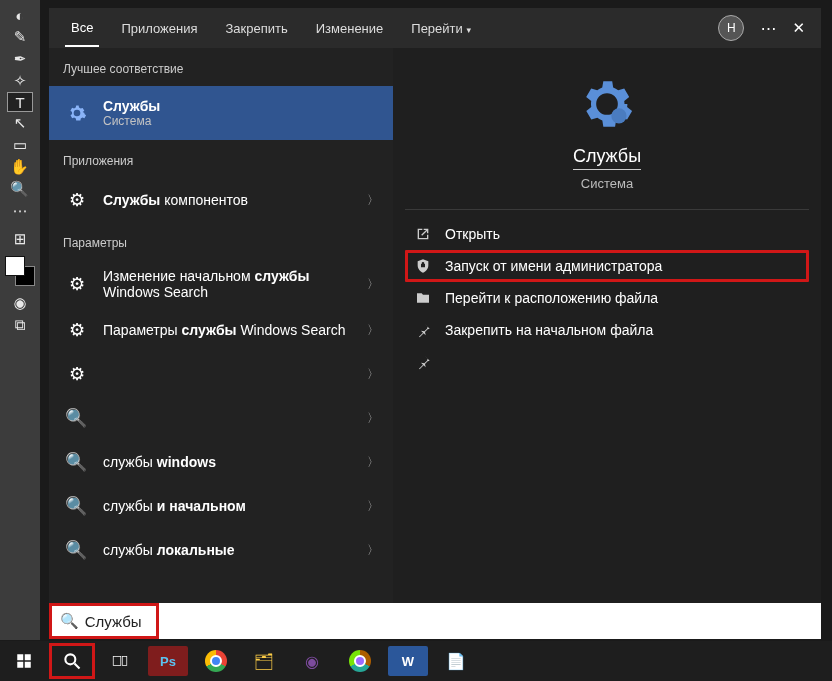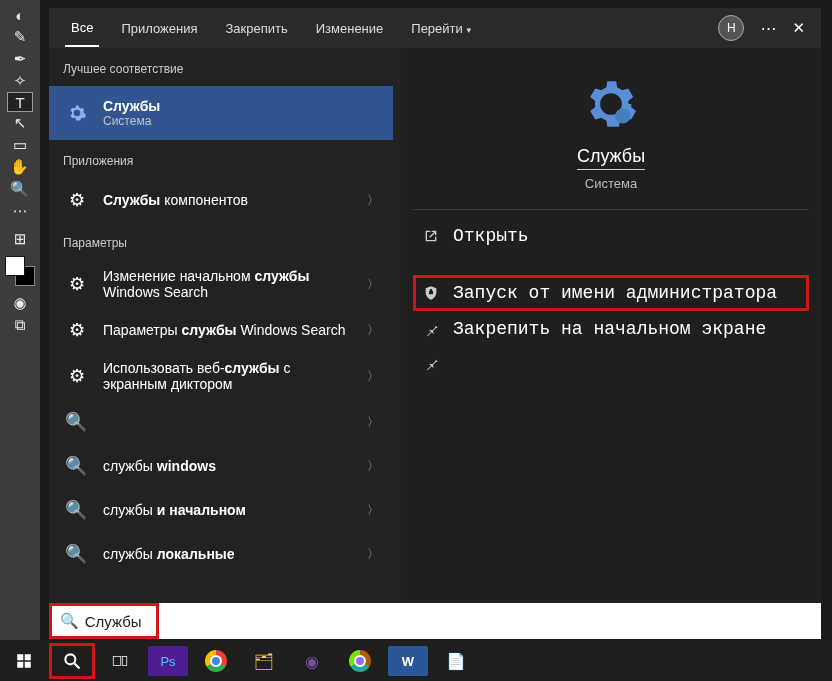--- a/index.html
+++ b/index.html
@@ -60,21 +60,21 @@
 .tab.active { border-bottom: 2px solid #fff; color:#fff; }
 .tabs-right { margin-left: auto; display:flex; align-items:center; gap:16px; }
 .avatar-circle {
   width:26px; height:26px; border-radius:50%;
   background:#555; border:1px solid #aaa;
   display:flex; align-items:center; justify-content:center;
   font-size:12px;
 }
 
 
-.panel-body { flex:1; display:flex;gap:8px; }
+.panel-body { flex:1; display:flex; }
 .left-col { width: 344px; background:#222; overflow:hidden; }
 .right-col { flex:1; background:#1f1f1f; padding:0 12px 12px; }
 
 .section-header {
   font-size: 12px; color:#ccc;
   padding: 14px 14px 10px;
 }
 
 .result-item {
   display:flex; align-items:center;
@@ -94,24 +94,24 @@
 
 
 .detail-hero { display:flex; flex-direction:column; align-items:center; padding: 30px 0 18px; border-bottom:1px solid #3a3a3a; margin-bottom:8px;}
 .detail-icon svg { width:52px; height:52px; }
 .detail-title { font-size:18px; margin-top:12px; border-bottom:1px solid #ccc; padding-bottom:2px;}
 .detail-sub { font-size:13px; color:#bbb; margin-top:6px; }
 
 .action-item {
   display:flex; align-items:center;
   padding: 8px 10px; gap: 14px;
-  cursor:pointer; font-size:18px;font-family:Liberation Mono, monospace;
+  cursor:pointer; font-size:14px;
 }
 .action-item svg { width:16px; height:16px; fill:#ccc; flex-shrink:0; }
-.action-item.highlighted { border:3px solid #d01717; border-radius:1px; padding:5px 7px;margin-top:21px; }
+.action-item.highlighted { border:3px solid #d01717; border-radius:1px; padding:5px 7px; }
 
 
 .search-input-wrap {
   position:absolute;
   left: 49px; top: 603px;
   width: 772px; height: 36px;
   display:flex;
 }
 .search-box {
   width:110px; height:36px; background:#fff;
@@ -213,21 +213,20 @@
         <div class="result-text result-title"><span>Изменение начальном </span><span class="strong">службы</span><span> Windows Search</span></div>
         <div class="chev">〉</div>
       </div>
       <div class="result-item">
         <div class="result-icon">⚙</div>
         <div class="result-text result-title"><span>Параметры </span><span class="strong">службы</span><span> Windows Search</span></div>
         <div class="chev">〉</div>
       </div>
       <div class="result-item">
         <div class="result-icon">⚙</div>
-        <div class="result-text result-title"><span>Использовать веб-</span><span class="strong">службы</span><span> с экранным диктором</span></div>
         <div class="chev">〉</div>
       </div>
 
       <div class="result-item">
         <div class="result-icon">🔍</div>
         <div class="chev">〉</div>
       </div>
       <div class="result-item">
         <div class="result-icon">🔍</div>
         <div class="result-text result-title"><span>службы </span><span class="strong">windows</span></div>
@@ -264,23 +263,29 @@
         <span>Открыть</span>
       </div>
       <div class="action-item highlighted">
         <svg viewBox="0 0 24 24">
             <path d="M12 2l8 3v6c0 5-3.4 9.6-8 11-4.6-1.4-8-6-8-11V5l8-3zm0 4a2 2 0 0 0-2 2v1h-1v5h6v-5h-1V8a2 2 0 0 0-2-2z"></path>
           </svg>
         <span>Запуск от имени администратора</span>
       </div>
       <div class="action-item">
         <svg viewBox="0 0 24 24">
+            <path d="M3 5h7l2 2h9v12H3V5z"></path>
+          </svg>
+        <span>Перейти к расположению файла</span>
+      </div>
+      <div class="action-item">
+        <svg viewBox="0 0 24 24">
             <path d="M14 2l8 8-3 1-4 4 1 5-3-3-6 6-1-1 6-6-3-3 5 1 4-4 1-3-5-5z"></path>
           </svg>
-        <span>Закрепить на начальном экране</span>
+        <span>Закрепить на начальном файла</span>
       </div>
       <div class="action-item">
         <svg viewBox="0 0 24 24">
             <path d="M14 2l8 8-3 1-4 4 1 5-3-3-6 6-1-1 6-6-3-3 5 1 4-4 1-3-5-5z"></path>
           </svg>
       </div>
     </div>
   </div>
 </div>
 
@@ -303,21 +308,21 @@
         <circle cx="10" cy="10" r="6"></circle>
         <line x1="15" y1="15" x2="21" y2="21"></line>
       </svg>
   </div>
   <div class="tb-item">
     <svg viewBox="0 0 24 24">
         <rect x="3" y="6" width="10" height="12" stroke="#fff" fill="none"></rect>
         <rect x="15" y="6" width="6" height="12" stroke="#fff" fill="none"></rect>
       </svg>
   </div>
-  <div class="tb-app" style="background:#4c1d95;color:#5bc2f0;font-weight:400;font-size:13px;">Ps</div>
+  <div class="tb-app" style="background:#7f1d1d;color:#5bc2f0;font-weight:700;font-size:13px;">Ps</div>
   <div class="tb-app">
       <div class="chrome-icon"></div>
     </div>
   <div class="tb-app" style="color:#ffcf48;">🗂</div>
   <div class="tb-app" style="color:#7d4b9e;">◉</div>
   <div class="tb-app">
       <div class="chrome-icon" style="filter:hue-rotate(40deg);"></div>
     </div>
   <div class="tb-app" style="background:#2b579a;color:#fff;font-weight:600;font-size:13px;">W</div>
   <div class="tb-app" style="color:#e8d98a;">📄</div>

